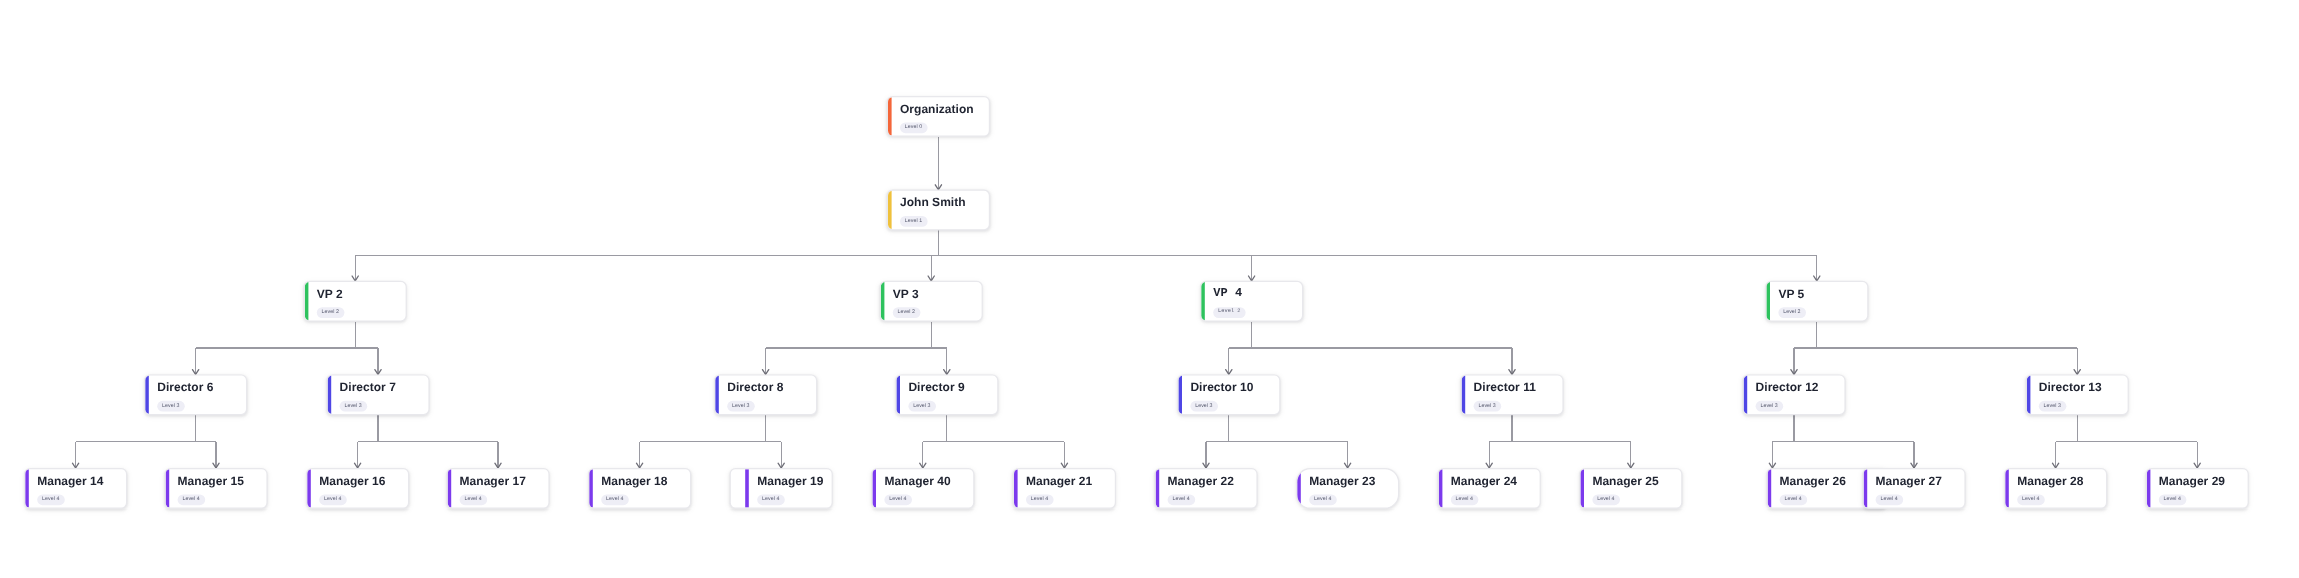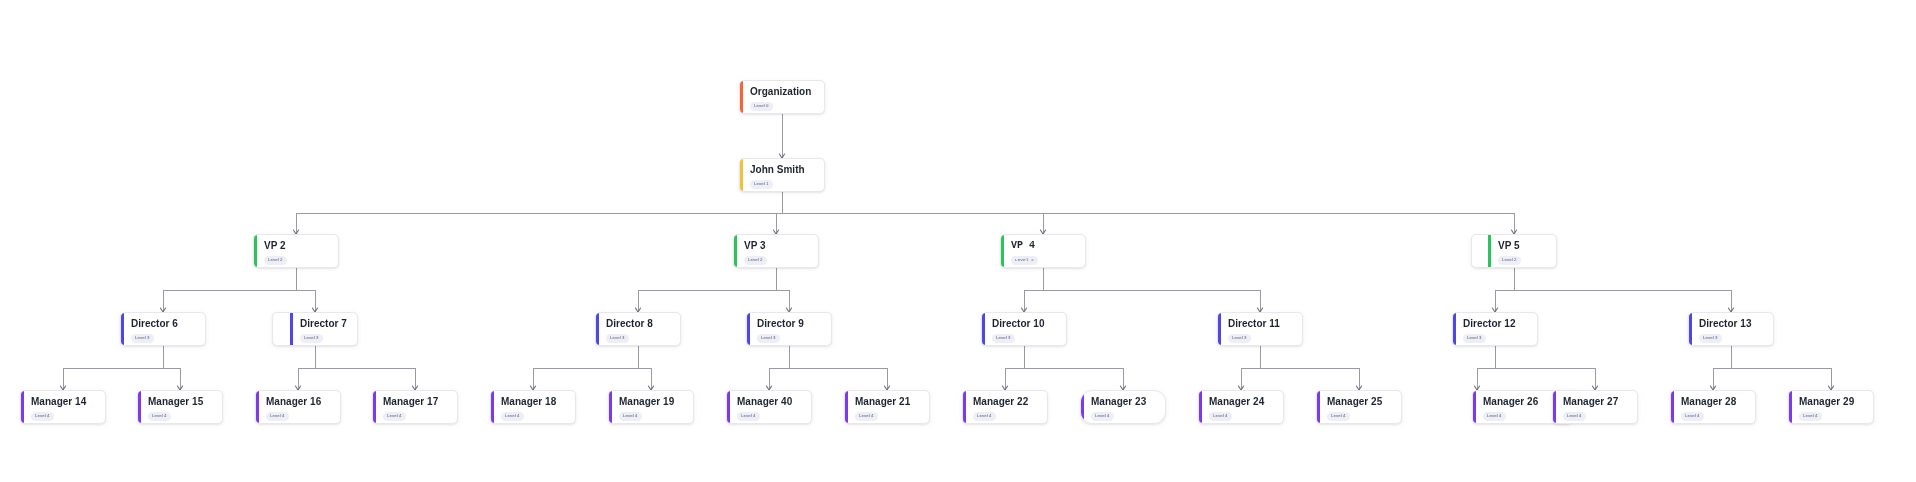--- a/index.html
+++ b/index.html
@@ -188,35 +188,35 @@
           <span class="node-badge">Level 2</span>
         </div>
       </div>
       <div class="node" style="left: 1000px; top: 234px; width: 86px; height: 34px; font-family: Liberation Mono, monospace;">
         <div class="node-accent" style="background: rgb(46, 194, 94);"></div>
         <div class="node-body">
           <div class="node-title">VP 4</div>
           <span class="node-badge">Level 2</span>
         </div>
       </div>
-      <div class="node" style="left: 1471px; top: 234px; width: 86px; height: 34px; padding-left: 16px;">
+      <div class="node" style="left: 1471px; top: 234px; width: 86px; height: 34px;">
         <div class="node-accent" style="background: rgb(46, 194, 94);"></div>
         <div class="node-body">
           <div class="node-title">VP 5</div>
           <span class="node-badge">Level 2</span>
         </div>
       </div>
       <div class="node" style="left: 120px; top: 312px; width: 86px; height: 34px;">
         <div class="node-accent" style="background: rgb(79, 70, 229);"></div>
         <div class="node-body">
           <div class="node-title">Director 6</div>
           <span class="node-badge">Level 3</span>
         </div>
       </div>
-      <div class="node" style="left: 272px; top: 312px; width: 86px; height: 34px; padding-left: 17px;">
+      <div class="node" style="left: 272px; top: 312px; width: 86px; height: 34px;">
         <div class="node-accent" style="background: rgb(79, 70, 229);"></div>
         <div class="node-body">
           <div class="node-title">Director 7</div>
           <span class="node-badge">Level 3</span>
         </div>
       </div>
       <div class="node" style="left: 595px; top: 312px; width: 86px; height: 34px;">
         <div class="node-accent" style="background: rgb(79, 70, 229);"></div>
         <div class="node-body">
           <div class="node-title">Director 8</div>
@@ -286,21 +286,21 @@
           <span class="node-badge">Level 4</span>
         </div>
       </div>
       <div class="node" style="left: 490px; top: 390px; width: 86px; height: 34px;">
         <div class="node-accent" style="background: rgb(124, 58, 237);"></div>
         <div class="node-body">
           <div class="node-title">Manager 18</div>
           <span class="node-badge">Level 4</span>
         </div>
       </div>
-      <div class="node" style="left: 608px; top: 390px; width: 86px; height: 34px;">
+      <div class="node" style="left: 608px; top: 390px; width: 86px; height: 34px; padding-left: 12px;">
         <div class="node-accent" style="background: rgb(124, 58, 237);"></div>
         <div class="node-body">
           <div class="node-title">Manager 19</div>
           <span class="node-badge">Level 4</span>
         </div>
       </div>
       <div class="node" style="left: 726px; top: 390px; width: 86px; height: 34px;">
         <div class="node-accent" style="background: rgb(124, 58, 237);"></div>
         <div class="node-body">
           <div class="node-title">Manager 40</div>

